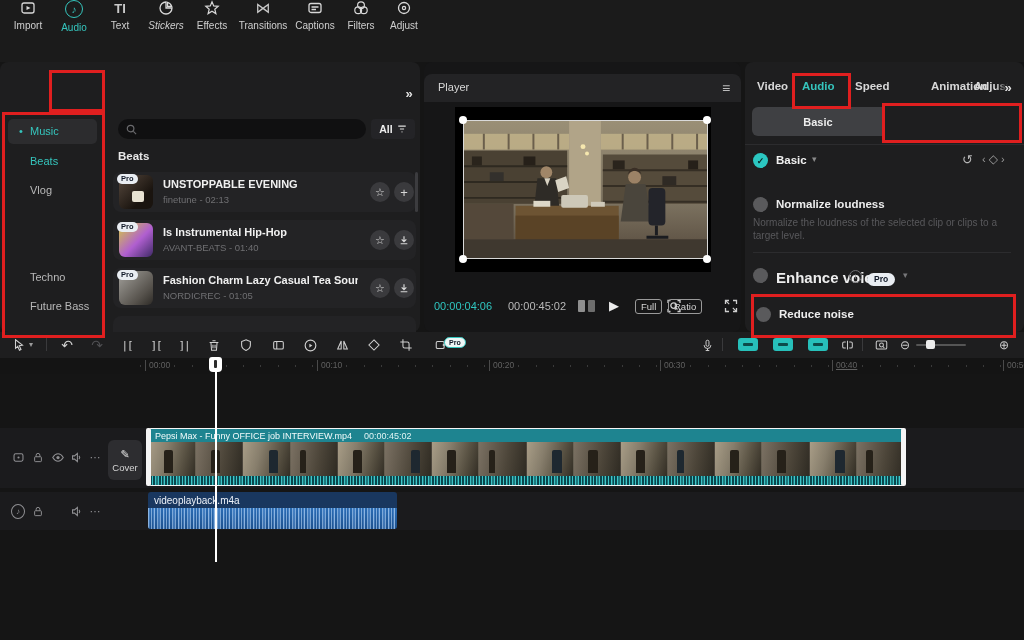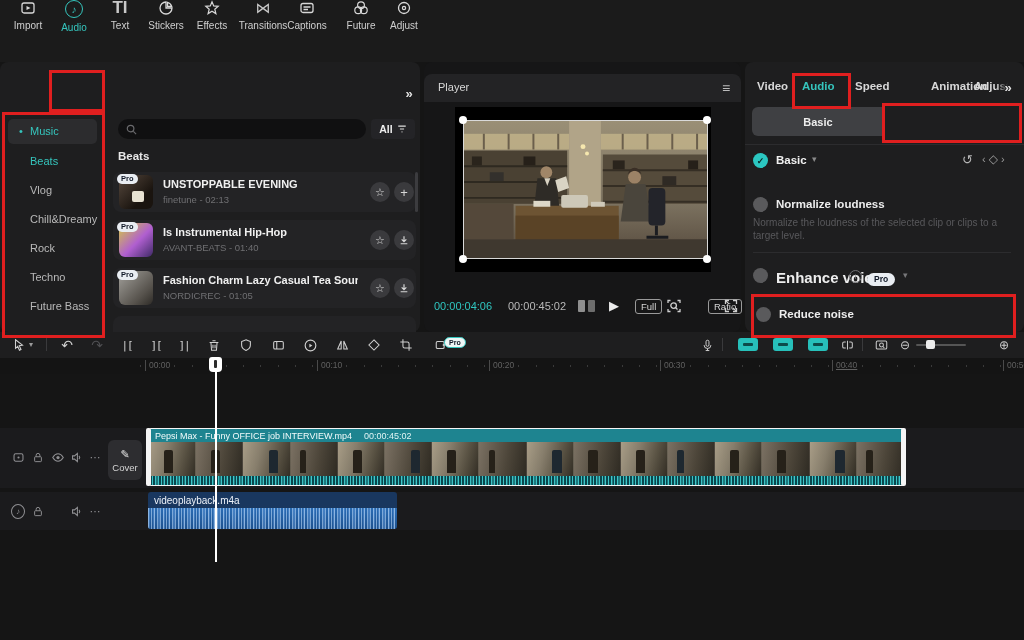--- a/index.html
+++ b/index.html
@@ -70,62 +70,62 @@
           <path d="M6.5 6 L10.5 8 L6.5 10 Z" fill="#d8d8d8" stroke="none"></path>
         </svg>
     </span>
     <span class="lbl">Import</span>
   </div>
   <div class="mtab active" style="left:51px;">
     <span class="ic" style="width:16px;height:16px;border:1.4px solid #35c5bd;border-radius:50%;color:#35c5bd;font-size:10px;">♪</span>
     <span class="lbl">Audio</span>
   </div>
   <div class="mtab" style="left:97px;">
-    <span class="ic" style="font-size:17px;font-weight:bold;height:16px;">TI</span>
+    <span class="ic" style="font-size:13px;font-weight:bold;height:16px;">TI</span>
     <span class="lbl">Text</span>
   </div>
-  <div class="mtab" style="left:143px;">
+  <div class="mtab" style="left:143px;font-style:italic;">
     <span class="ic">
       <svg width="16" height="16" viewBox="0 0 16 16" fill="none" stroke="#d8d8d8" stroke-width="1.3">
         <path d="M8 2 A6 6 0 1 0 14 8 L8 8 Z"></path>
           <path d="M9.5 2.3 A6 6 0 0 1 13.7 6.5 L9.5 6.5 Z"></path>
         </svg>
     </span>
     <span class="lbl">Stickers</span>
   </div>
   <div class="mtab" style="left:189px;">
     <span class="ic">
       <svg width="16" height="16" viewBox="0 0 16 16" fill="none" stroke="#d8d8d8" stroke-width="1.2">
         <path d="M8 1.8 L9.7 5.9 L14.2 6.3 L10.8 9.2 L11.9 13.6 L8 11.2 L4.1 13.6 L5.2 9.2 L1.8 6.3 L6.3 5.9 Z"></path>
         </svg>
     </span>
     <span class="lbl">Effects</span>
   </div>
   <div class="mtab" style="left:237px;width:52px;">
     <span class="ic" style="font-size:15px;height:16px;">⋈</span>
     <span class="lbl">Transitions</span>
   </div>
-  <div class="mtab" style="left:284px;">
+  <div class="mtab" style="left:292px;">
     <span class="ic">
       <svg width="16" height="16" viewBox="0 0 16 16" fill="none" stroke="#d8d8d8" stroke-width="1.3">
         <rect x="2" y="3.5" width="12" height="9" rx="2"></rect>
           <path d="M4.5 7 H11.5 M4.5 9.5 H9"></path>
         </svg>
     </span>
     <span class="lbl">Captions</span>
   </div>
   <div class="mtab" style="left:338px;">
     <span class="ic">
       <svg width="16" height="16" viewBox="0 0 16 16" fill="none" stroke="#d8d8d8" stroke-width="1.2">
         <circle cx="8" cy="5.2" r="3.4"></circle>
           <circle cx="5.2" cy="10.2" r="3.4"></circle>
           <circle cx="10.8" cy="10.2" r="3.4"></circle>
         </svg>
     </span>
-    <span class="lbl">Future</span>
+    <span class="lbl">Filters</span>
   </div>
   <div class="mtab" style="left:384px;width:40px;overflow:hidden;">
     <span class="ic">
       <svg width="16" height="16" viewBox="0 0 16 16" fill="none" stroke="#d8d8d8" stroke-width="1.3">
         <circle cx="8" cy="8" r="5.5"></circle>
           <circle cx="8" cy="8" r="1.6"></circle>
         </svg>
     </span>
     <span class="lbl">Adjust</span>
   </div>
@@ -136,26 +136,20 @@
   <div class="abs" style="left:8px;top:119px;width:89px;height:25px;background:#2c2c2e;border-radius:5px;"></div>
   <div class="side-item" style="top:118px;color:#35c5bd;">
     <span class="abs" style="left:19px;color:#35c5bd;font-size:11px;">•</span>
     <span class="txt" style="color:#35c5bd;">Music</span>
   </div>
   <div class="side-item" style="top:148px;">
     <span class="txt" style="color:#35c5bd;">Beats</span>
   </div>
   <div class="side-item" style="top:177px;">
     <span class="txt">Vlog</span>
-  </div>
-  <div class="side-item" style="top:206px;">
-    <span class="txt">Chill&amp;Dreamy</span>
-  </div>
-  <div class="side-item" style="top:235px;">
-    <span class="txt">Rock</span>
   </div>
   <div class="side-item" style="top:264px;">
     <span class="txt">Techno</span>
   </div>
   <div class="side-item" style="top:293px;">
     <span class="txt">Future Bass</span>
   </div>
 
   <div class="abs" style="left:118px;top:119px;width:248px;height:20px;background:#101011;border-radius:10px;display:flex;align-items:center;">
     <span class="ic" style="margin-left:8px;">
@@ -295,21 +289,21 @@
     <span>▶</span>
   </div>
   <div class="abs pill-btn" style="left:635px;top:299px;">Full</div>
   <div class="abs ic" style="left:665px;top:297px;width:17px;height:17px;">
     <svg width="16" height="16" viewBox="0 0 16 16" fill="none" stroke="#cfcfcf" stroke-width="1.3">
       <path d="M2 5 V2.5 H4.5 M11.5 2.5 H14 V5 M14 11 V13.5 H11.5 M4.5 13.5 H2 V11"></path>
       <circle cx="7.6" cy="7.6" r="2.8"></circle>
         <path d="M9.7 9.7 L11.5 11.5"></path>
       </svg>
   </div>
-  <div class="abs pill-btn" style="left:708px;top:299px;">Ratio</div>
+  <div class="abs pill-btn" style="left:668px;top:299px;">Ratio</div>
   <div class="abs ic" style="left:723px;top:298px;width:15px;height:15px;">
     <svg width="14" height="14" viewBox="0 0 14 14" fill="none" stroke="#cfcfcf" stroke-width="1.3">
       <path d="M5 1.5 L1.5 1.5 L1.5 5 M9 1.5 L12.5 1.5 L12.5 5 M12.5 9 L12.5 12.5 L9 12.5 M5 12.5 L1.5 12.5 L1.5 9"></path>
       <path d="M1.5 1.5 L5.2 5.2 M12.5 12.5 L8.8 8.8" stroke-width="1.1"></path>
       </svg>
   </div>
 
   <div class="abs panel" style="left:745px;top:62px;width:279px;height:270px;"></div>
   <div class="itab" style="left:757px;">Video</div>
   <div class="itab active" style="left:802px;">Audio</div>

